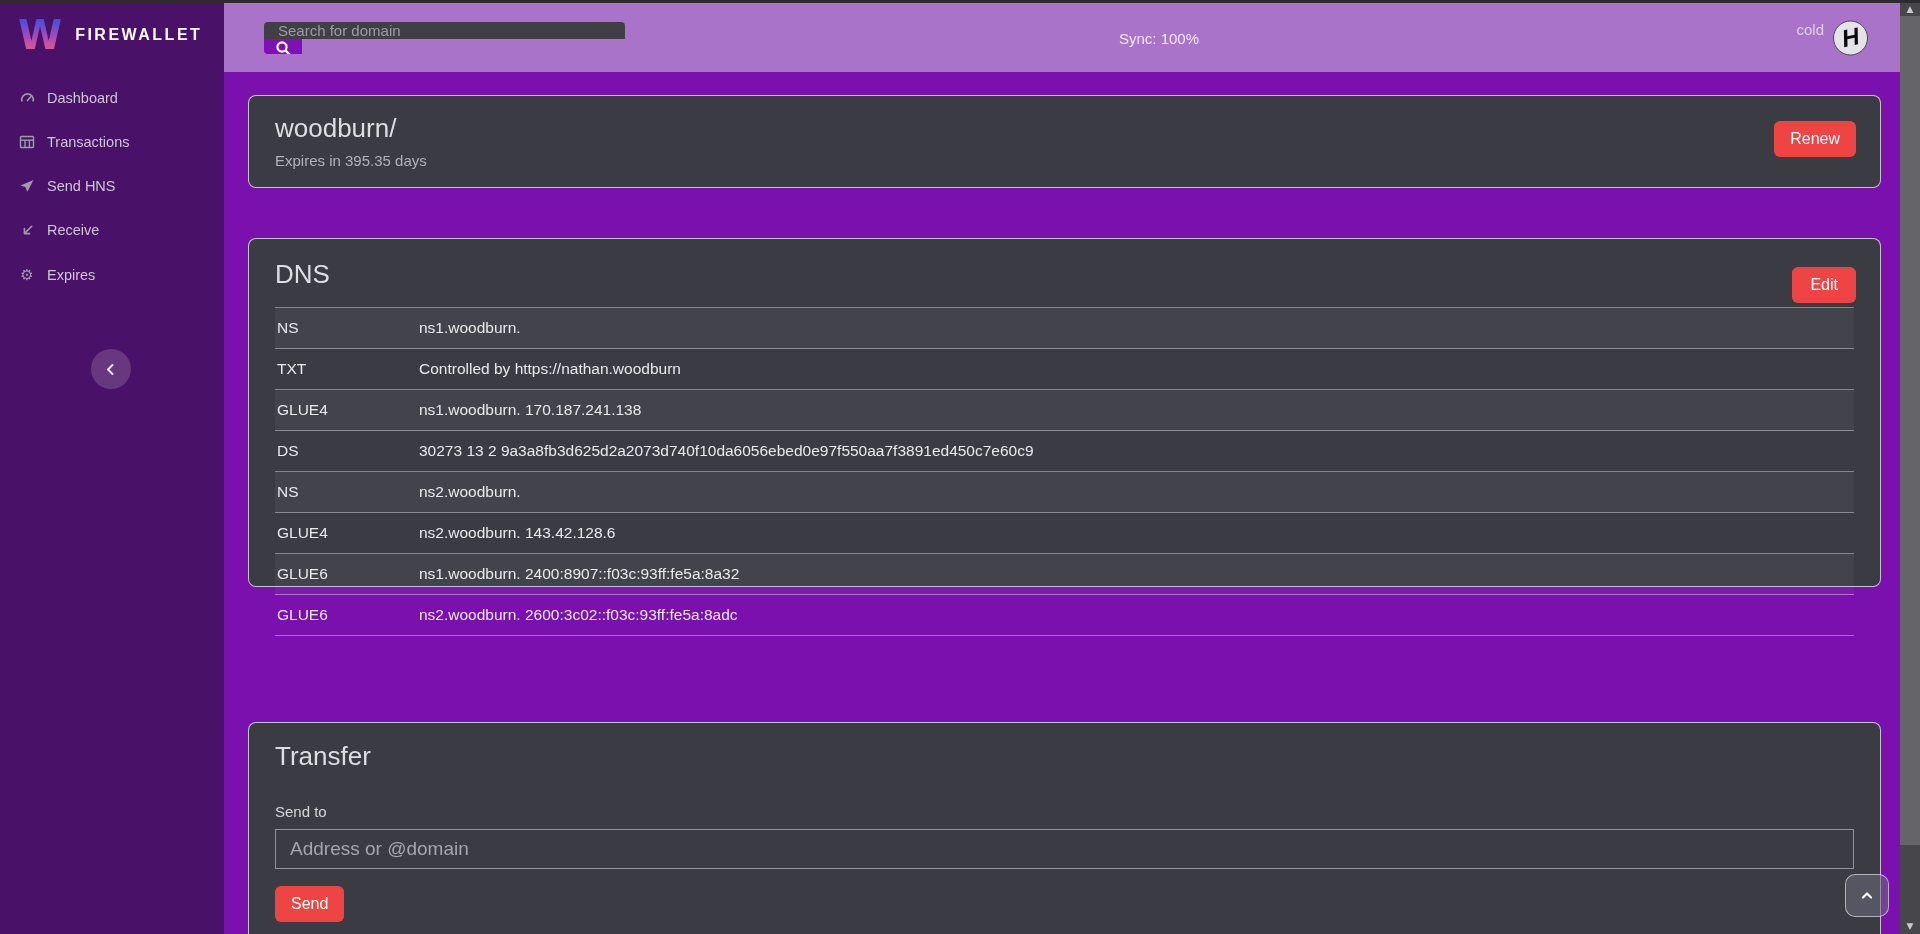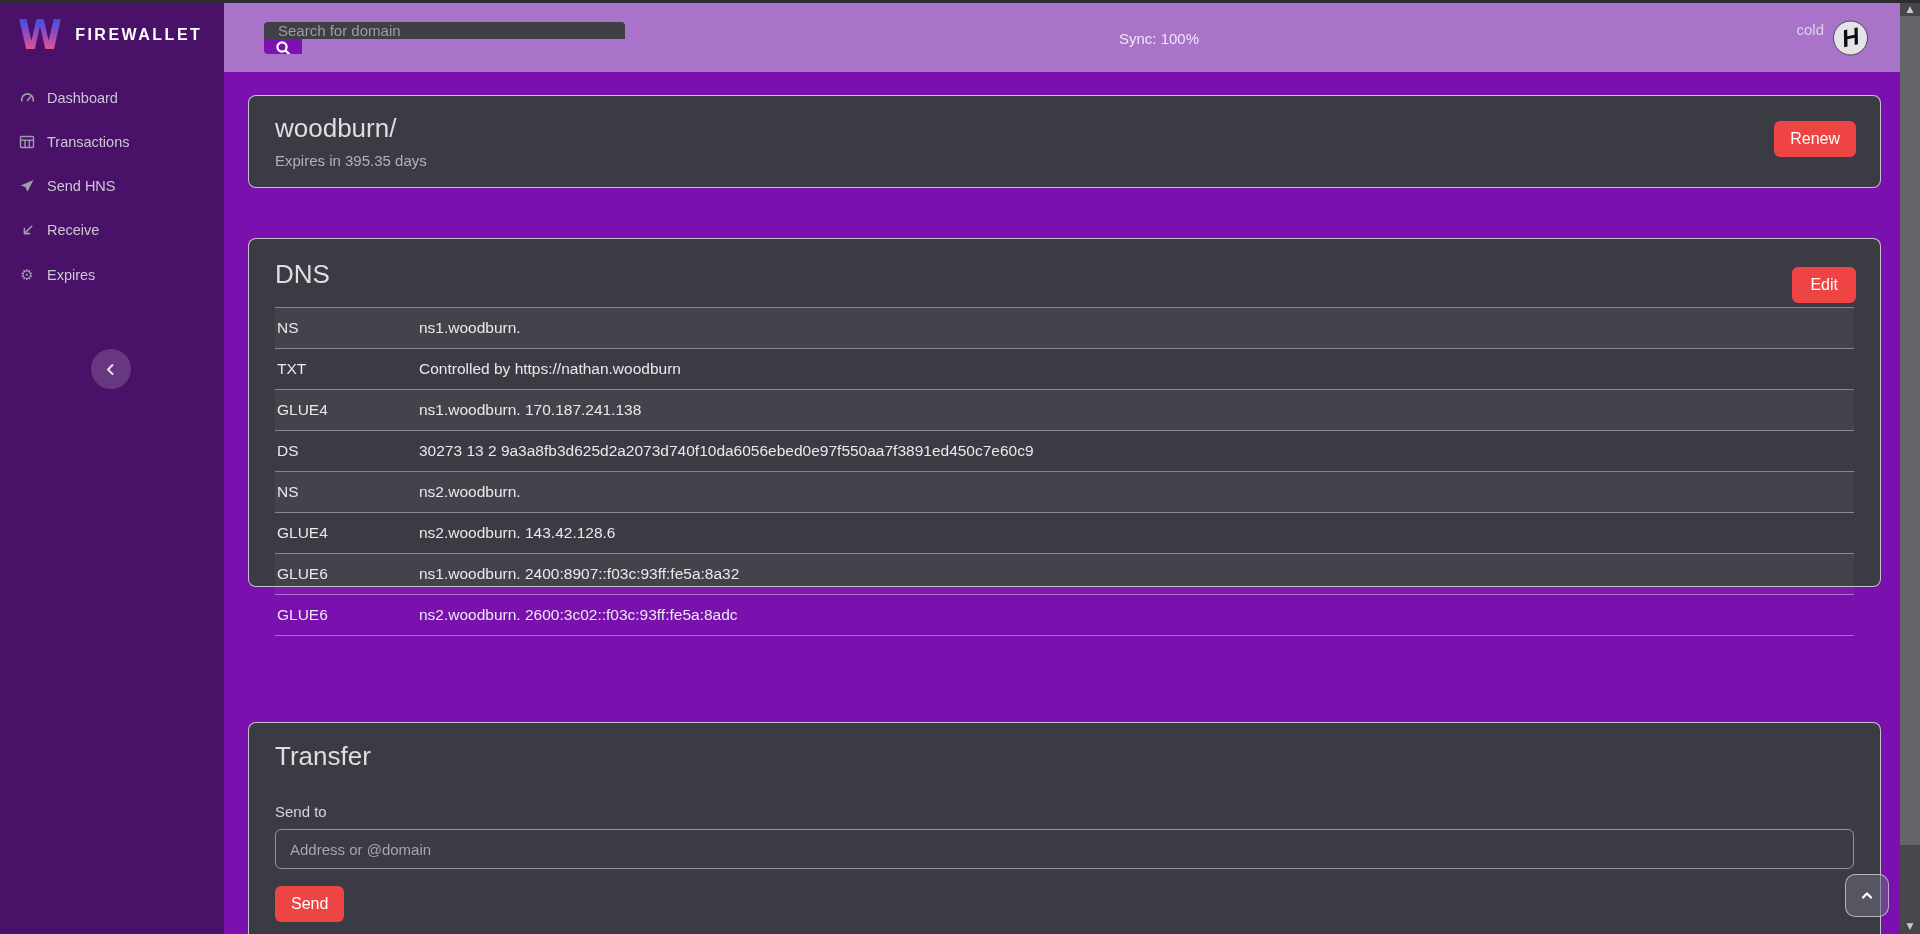--- a/index.html
+++ b/index.html
@@ -60,22 +60,22 @@
   .edit-btn { position:absolute; top:28px; right:24px; padding:9px 18px; }
   .dns-table { margin-top:17px; width:100%; border-collapse:collapse; border-top:1px solid rgba(255,255,255,0.38); }
   .dns-table tr { border-bottom:1px solid rgba(255,255,255,0.38); }
   .dns-table tr:nth-child(odd) { background:rgba(255,255,255,0.045); }
   .dns-table td { padding:11px 8px 11px 2px; font-size:15.5px; color:#e9e9ec; }
   .dns-table td.type { width:142px; }
 
   .card-transfer { top:722px; height:250px; padding:18px 26px; }
   .sendto-label { margin-top:31px; font-size:15px; color:#d6d6da; }
   .transfer-input { margin-top:9px; width:100%; height:40px; background:transparent;
-                    border:1px solid rgba(255,255,255,0.45); border-radius:6px; color:#e8e8ec;
-                    padding:0 14px; font-size:15px; outline:none; font-family:inherit; }
+                    border:1px solid rgba(255,255,255,0.45); border-radius:0; color:#e8e8ec;
+                    padding:0 14px; font-size:19px; outline:none; font-family:inherit; }
   .transfer-input::placeholder { color:#a5a5ad; }
   .send-btn { margin-top:17px; }
 
   
   .scroll-top { position:absolute; left:1845px; top:874px; width:44px; height:43px; border-radius:10px;
                 background:rgba(110,110,125,0.55); border:1px solid rgba(255,255,255,0.55);
                 display:flex; align-items:center; justify-content:center; cursor:pointer; z-index:40; }
   .scrollbar { position:absolute; right:0; top:0; width:20px; height:934px; background:#47474b; z-index:80; }
   .sb-arrow { position:absolute; left:0; width:20px; text-align:center; color:#cacace; font-size:9px;
               font-family:"DejaVu Sans", sans-serif; cursor:pointer; }

